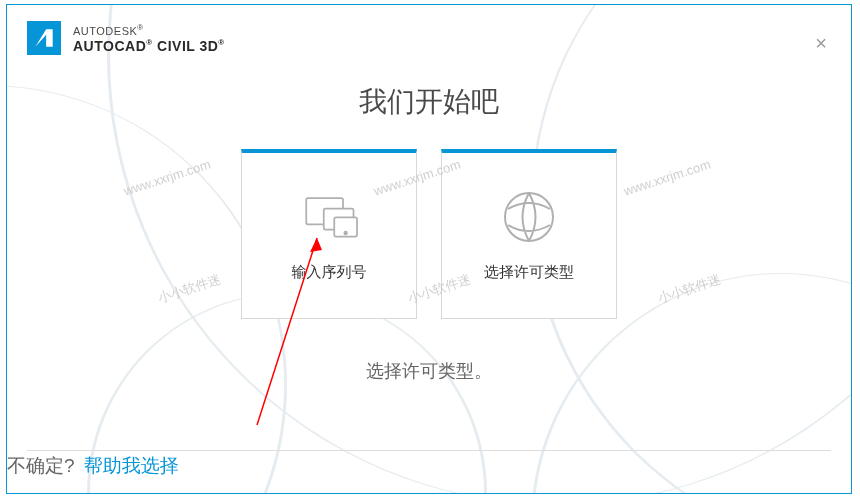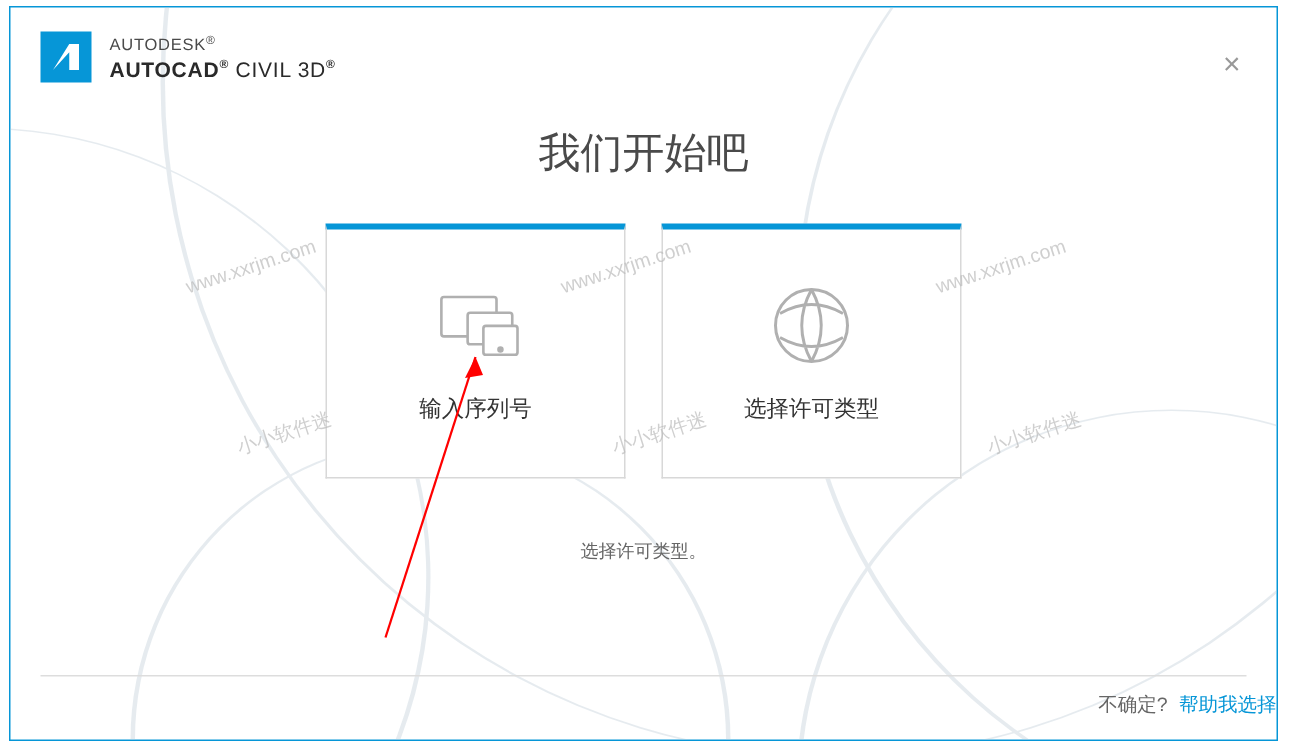--- a/index.html
+++ b/index.html
@@ -42,21 +42,21 @@
 .logo {
   width: 34px; height: 34px;
   background: #0696d7;
   display: flex; align-items: center; justify-content: center;
   margin-top: 2px;
 }
 .logo svg { width: 26px; height: 26px; }
 .brand { line-height: 1.2; color: #333; }
 .brand-top { font-size: 11px; letter-spacing: 0.5px; color: #4a4a4a; }
 .brand-bot { font-size: 14px; font-weight: 700; letter-spacing: 0.5px; color: #2a2a2a; }
-.brand-bot .thin { font-weight: 400; }
+.brand-bot .thin { font-weight: 700; }
 .reg { font-size: 8px; vertical-align: super; }
 .close {
   position: absolute;
   top: 28px; right: 24px;
   color: #999; font-size: 20px; line-height: 1;
   cursor: pointer;
 }
 .main {
   position: relative;
   text-align: center;
@@ -68,49 +68,49 @@
   font-weight: 300;
   color: #4a4a4a;
   margin-bottom: 28px;
 }
 .cards {
   display: flex;
   justify-content: center;
   gap: 24px;
 }
 .card {
-  width: 200px;
+  width: 176px;
   height: 170px;
   background: #fff;
   border: 1px solid #d8d8d8;
   border-top: 4px solid #0696d7;
   display: flex;
   flex-direction: column;
   align-items: center;
   justify-content: center;
   gap: 18px;
   cursor: pointer;
   position: relative;
 }
 .card-icon {
   width: 70px; height: 55px;
   display: flex; align-items: center; justify-content: center;
 }
 .card-icon svg { stroke: #b0b0b0; fill: none; stroke-width: 2; }
 .card-label { font-size: 15px; color: #333; font-weight: 500; }
 .subtitle {
   margin-top: 40px;
-  font-size: 12px;
+  font-size: 18px;
   color: #666;
 }
 .footer {
   position: absolute;
   bottom: 14px; left: 0; right: 0;
-  text-align: right;
-  font-size: 13px;
+  text-align: left;
+  font-size: 19px;
 }
 .footer-q { color: #666; }
 .footer-link { color: #0696d7; cursor: pointer; margin-left: 4px; }
 .hr {
   position: absolute;
   bottom: 42px; left: 20px; right: 20px;
   height: 1px; background: #ddd;
 }
 .arrow {
   position: absolute;

